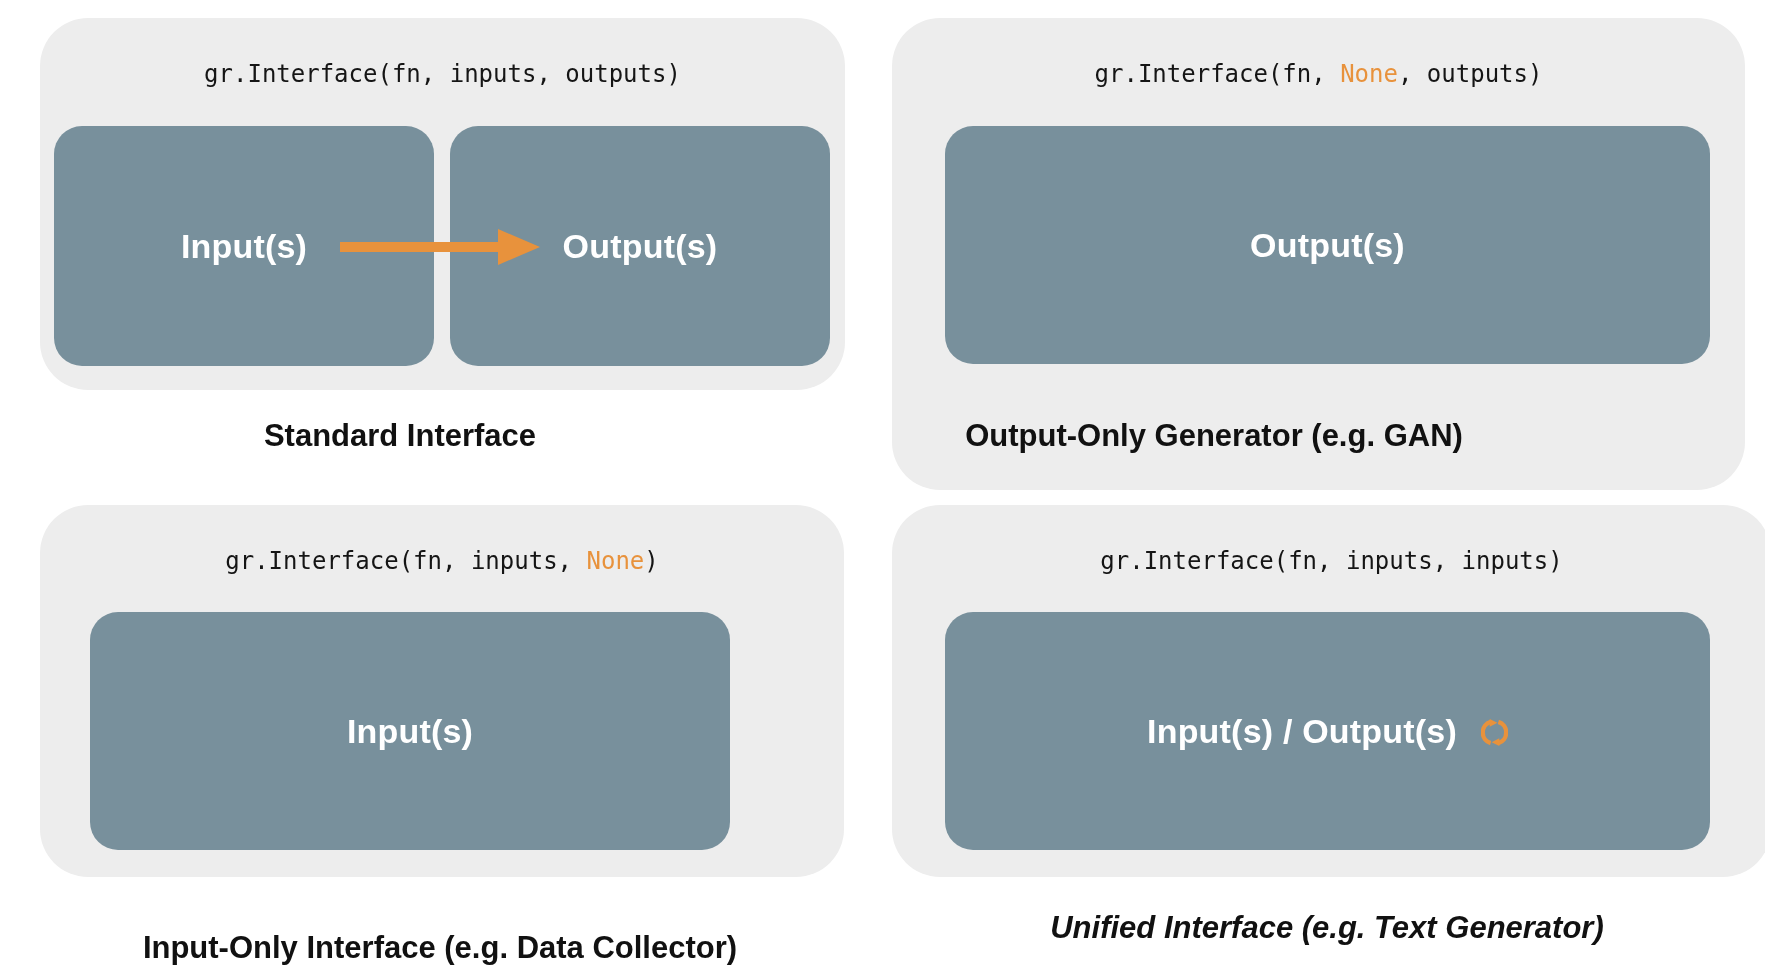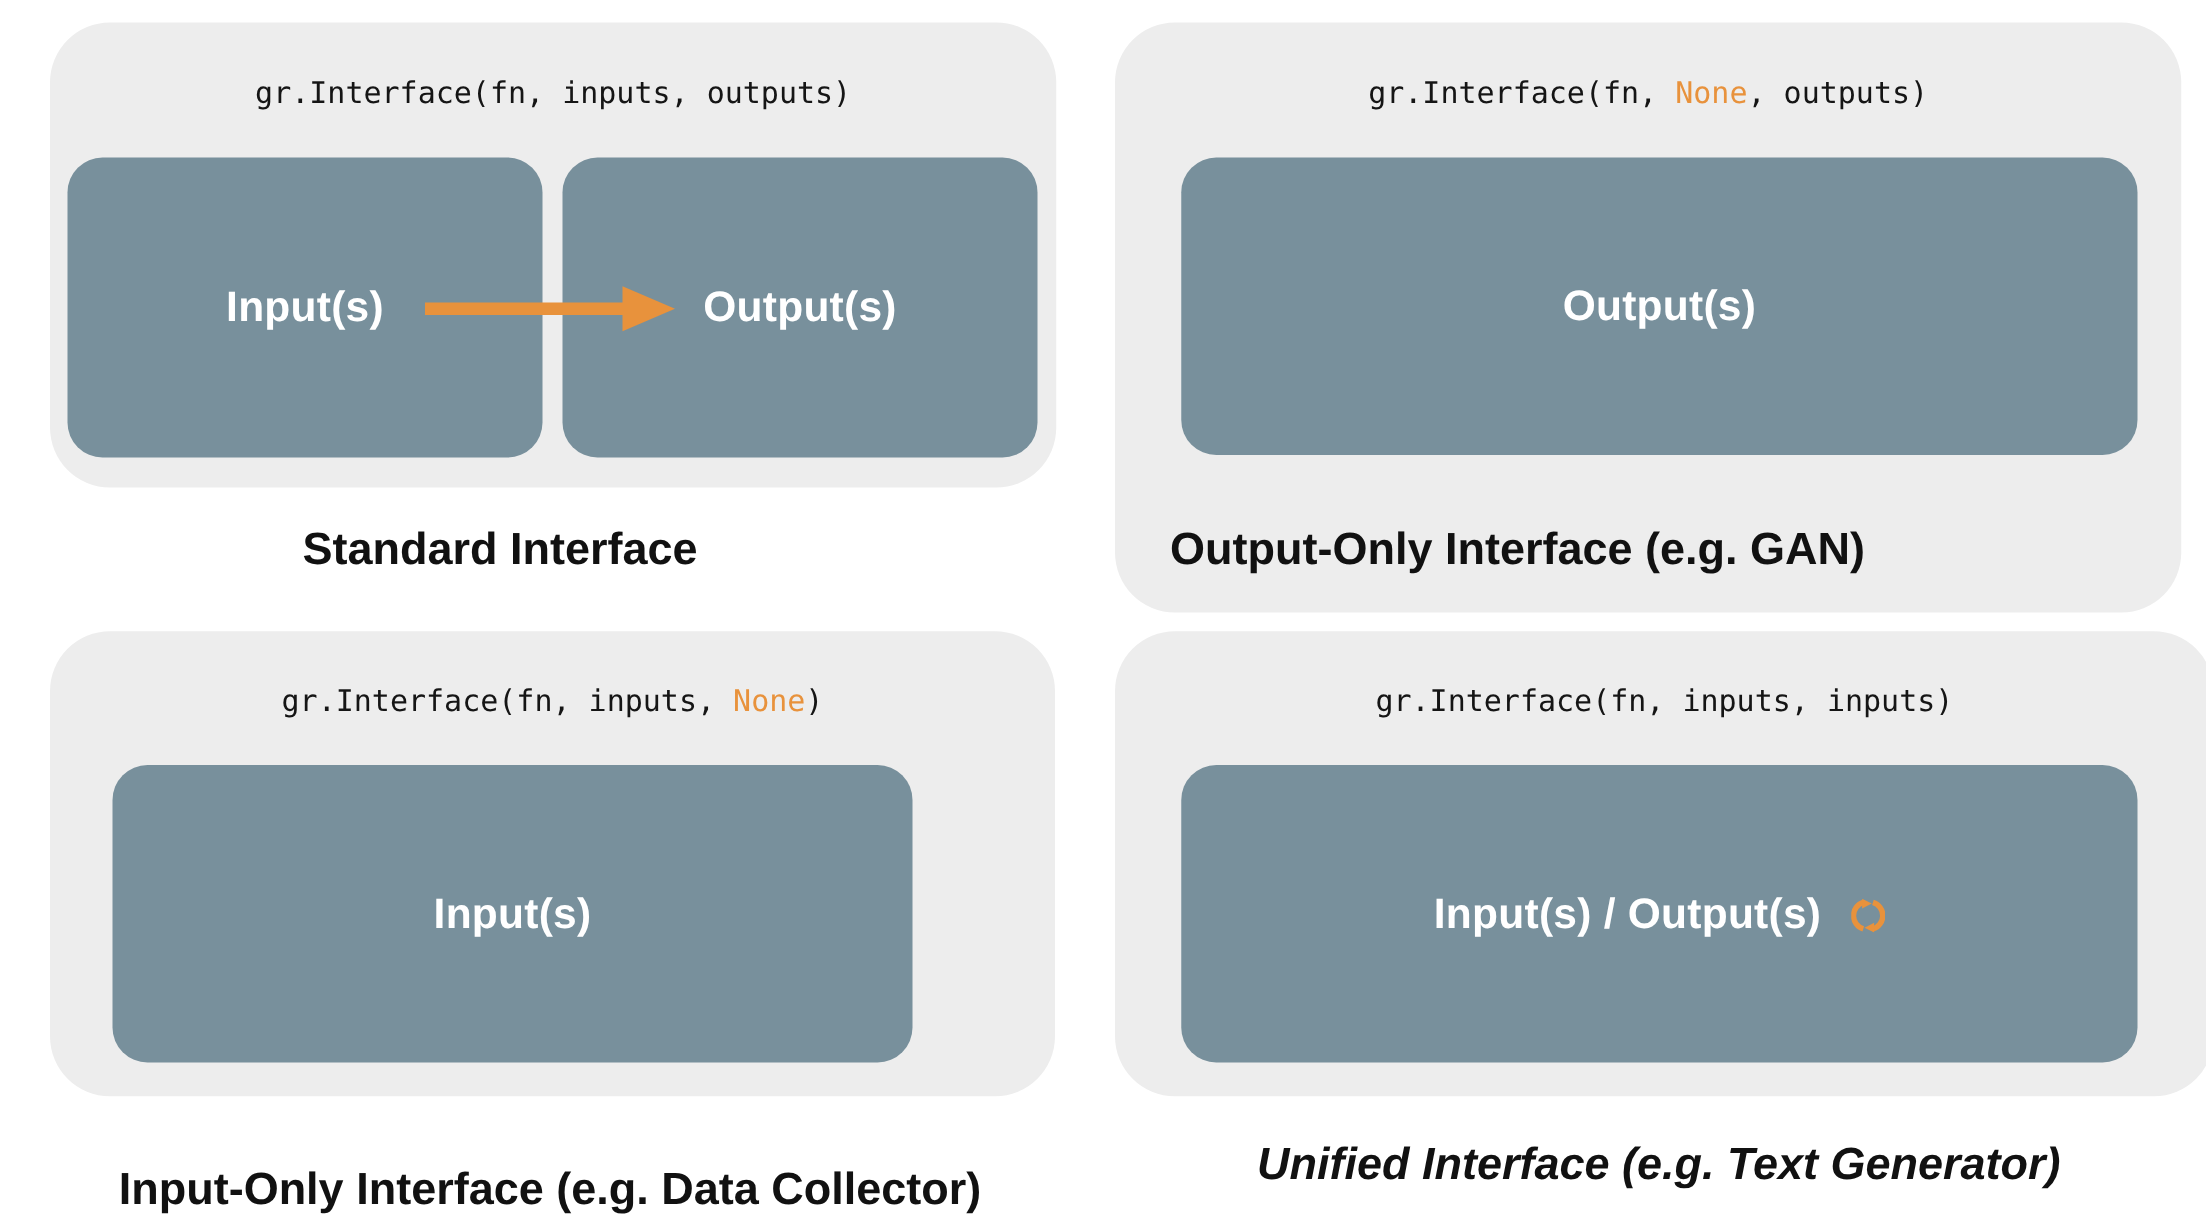--- a/index.html
+++ b/index.html
@@ -28,21 +28,21 @@
   #box-std-input{left:14px;top:108px;width:380px;height:240px;}
   #box-std-output{left:410px;top:108px;width:380px;height:240px;}
   #box-out-only{left:53px;top:108px;width:765px;height:238px;}
   #box-in-only{left:50px;top:107px;width:640px;height:238px;}
   #box-unified{left:53px;top:107px;width:765px;height:238px;gap:24px;}
 
   .flow-arrow{position:absolute;left:300px;top:207px;width:200px;height:44px;}
 
   .caption{
     position:absolute;transform:translateX(-50%);white-space:nowrap;
-    font-weight:700;font-size:36px;color:#111111;
+    font-weight:700;font-size:31px;color:#111111;
   }
   #caption-standard{left:400px;top:418px;}
   #caption-output-only{left:1214px;top:418px;}
   #caption-input-only{left:440px;top:930px;}
   #caption-unified{left:1327px;top:910px;font-style:italic;}
 
   .sync{width:27px;height:27px;display:inline-block;flex:0 0 auto;margin-top:2px;}
 </style>
 </head>
 <body>
@@ -82,15 +82,15 @@
     <svg class="sync" viewBox="0 0 28 28">
       <path d="M10 25 A 11.5 11.5 0 0 1 10 3" fill="none" stroke="#E8923C" stroke-width="4.5"></path>
       <polygon points="9,0 9,8 17,4" fill="#E8923C"></polygon>
       <path d="M18 3 A 11.5 11.5 0 0 1 18 25" fill="none" stroke="#E8923C" stroke-width="4.5"></path>
       <polygon points="19,20 19,28 11,24" fill="#E8923C"></polygon>
     </svg>
   </div>
 </div>
 
 <div class="caption" id="caption-standard">Standard Interface</div>
-<div class="caption" id="caption-output-only">Output-Only Interface (e.g. GAN)</div>
+<div class="caption" id="caption-output-only">Output-Only Generator (e.g. GAN)</div>
 <div class="caption" id="caption-input-only">Input-Only Interface (e.g. Data Collector)</div>
 <div class="caption" id="caption-unified">Unified Interface (e.g. Text Generator)</div>
 
 </body></html>

